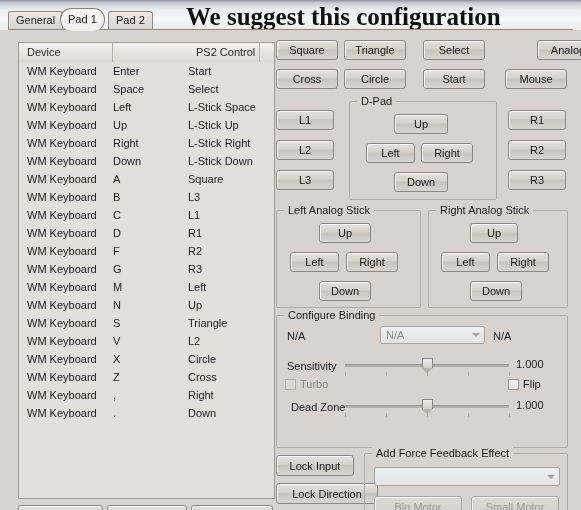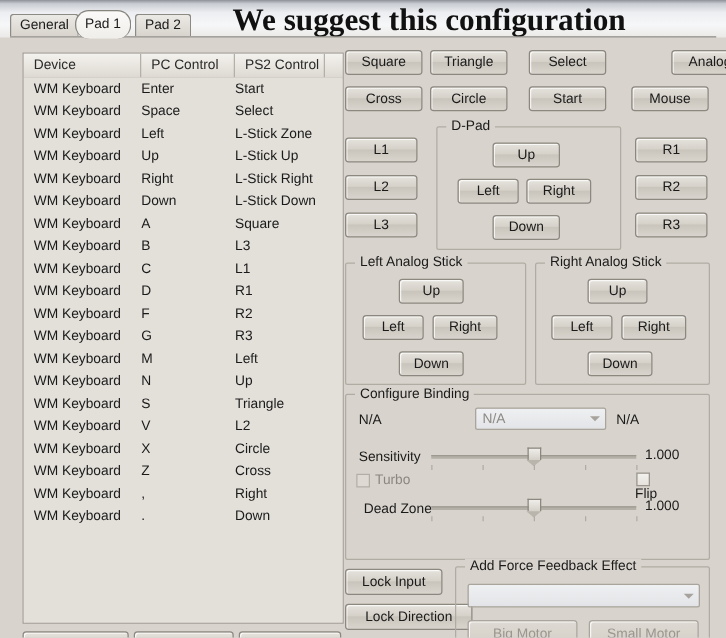--- a/index.html
+++ b/index.html
@@ -100,39 +100,38 @@
   <div class="tab active" id="tab-pad1">Pad 1</div>
   <div class="tab" id="tab-pad2">Pad 2</div>
 </div>
 
 <div id="panel">
   <div id="tabline" style="top:-1px;"></div>
 
   <div id="tablebox">
     <div id="thead">
       <div class="th" id="th0">Device</div>
-      <div class="th" id="th1">PC Control</div>
       <div class="th" id="th2">PS2 Control</div>
       <div class="th" id="th3"></div>
     </div>
     <div id="tbody">
         <div class="trow">
           <span class="c0">WM Keyboard</span>
           <span class="c1">Enter</span>
           <span class="c2">Start</span>
         </div>
         <div class="trow">
           <span class="c0">WM Keyboard</span>
           <span class="c1">Space</span>
           <span class="c2">Select</span>
         </div>
         <div class="trow">
           <span class="c0">WM Keyboard</span>
           <span class="c1">Left</span>
-          <span class="c2">L-Stick Zone</span>
+          <span class="c2">L-Stick Space</span>
         </div>
         <div class="trow">
           <span class="c0">WM Keyboard</span>
           <span class="c1">Up</span>
           <span class="c2">L-Stick Up</span>
         </div>
         <div class="trow">
           <span class="c0">WM Keyboard</span>
           <span class="c1">Right</span>
           <span class="c2">L-Stick Right</span>
@@ -289,21 +288,21 @@
         <i style="left:50%"></i>
         <i style="left:75%"></i>
         <i style="left:100%"></i>
     </div>
     <span class="txt" style="left:239px;top:42px;">1.000</span>
 
     <div class="cbx dis" style="left:8px;top:62px;">
       <span class="bx"></span>
       <span>Turbo</span>
     </div>
-    <div class="cbx" style="left:231px;top:62px;flex-direction:column;">
+    <div class="cbx" style="left:231px;top:62px;">
       <span class="bx"></span>
       <span>Flip</span>
     </div>
 
     <span class="txt" style="left:14px;top:85px;">Dead Zone</span>
     <div class="slider" style="left:68px;top:81px;width:164px;">
       <div class="track"></div>
       <div class="knob" style="left:50%;">
         <div class="kb"></div>
           <div class="kp"></div>

